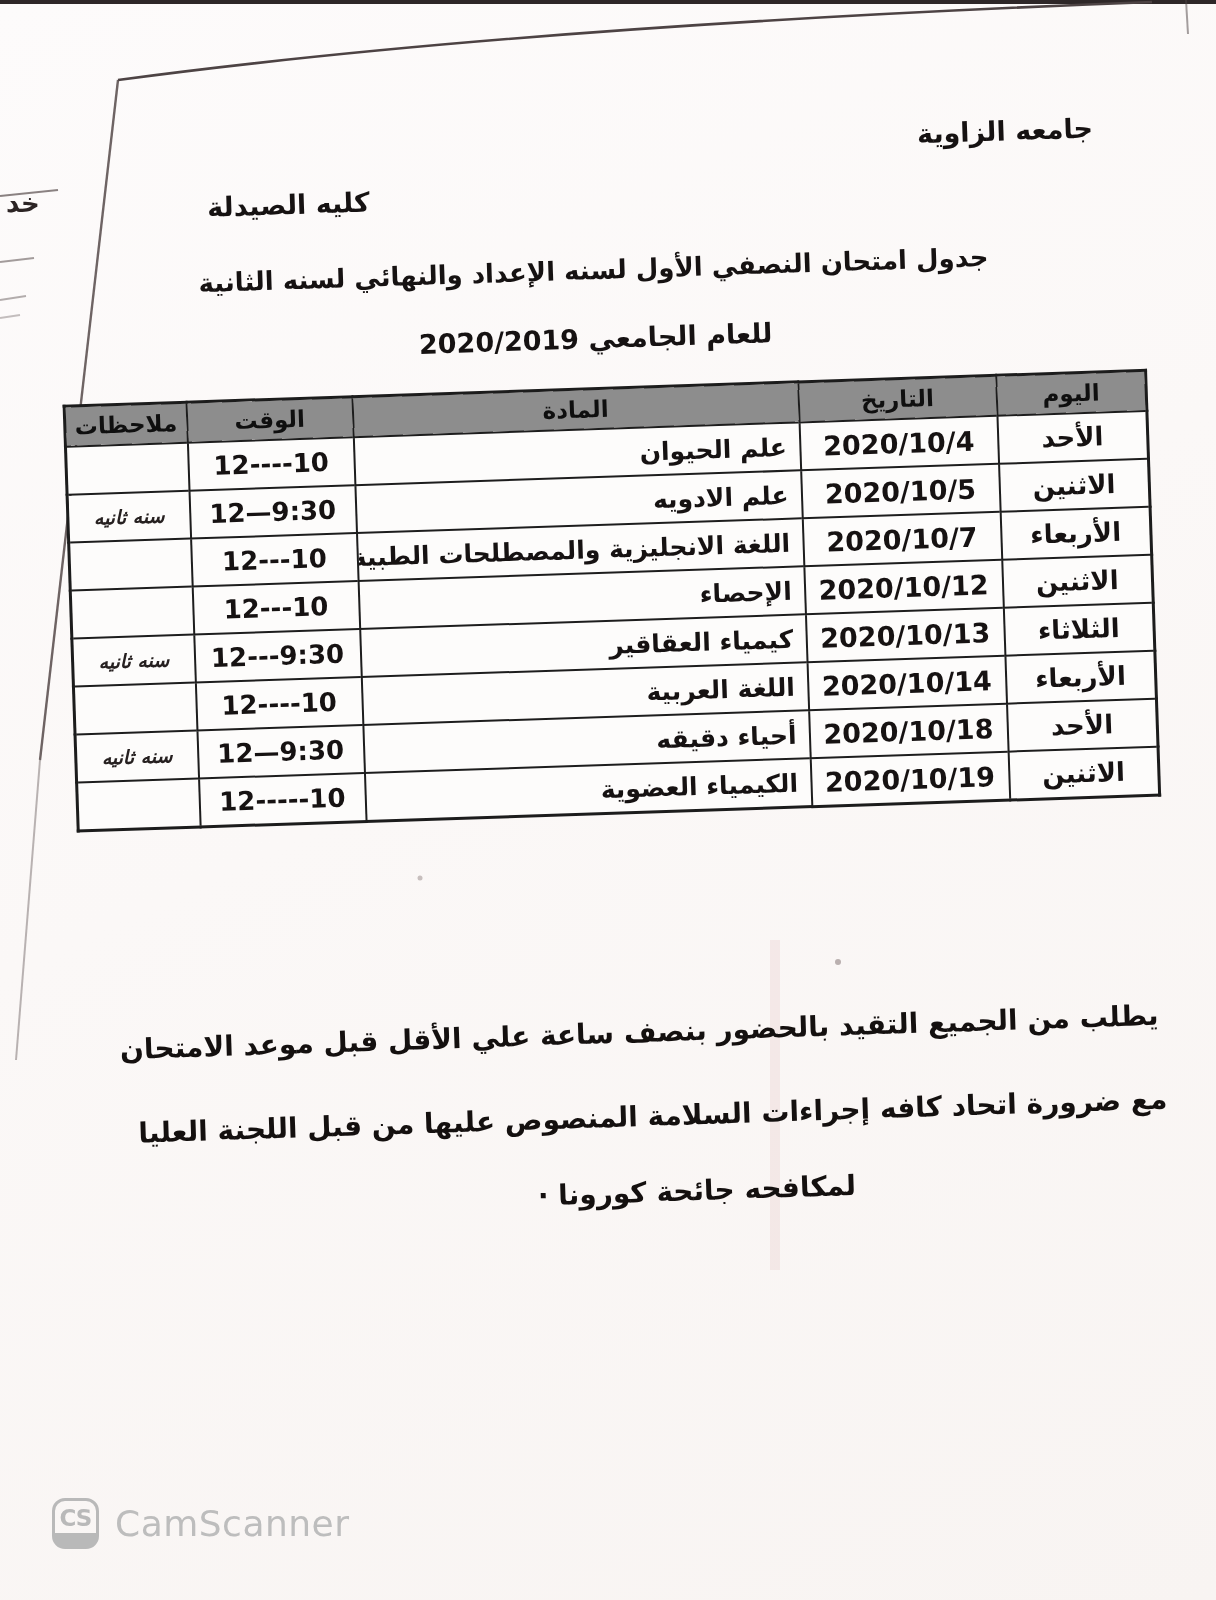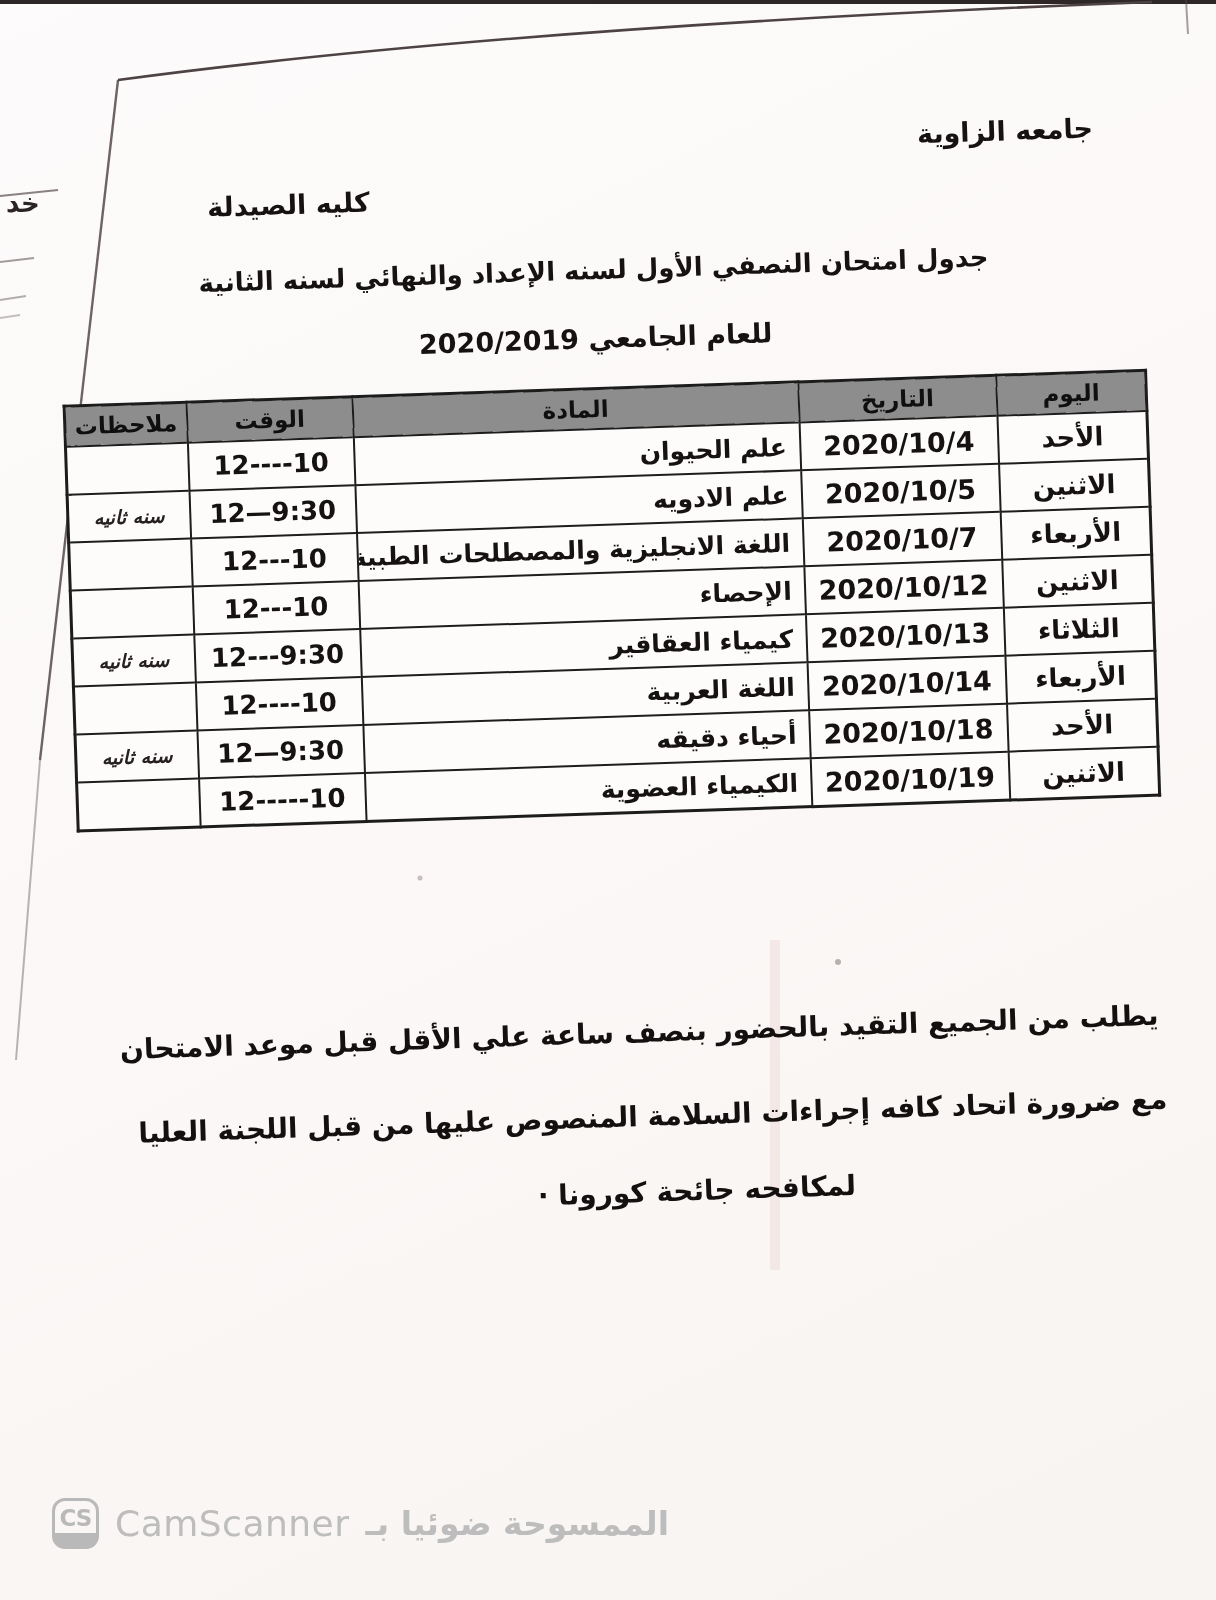--- a/index.html
+++ b/index.html
@@ -174,16 +174,15 @@
     <div class="note-line n2">مع ضرورة اتحاد كافه إجراءات السلامة المنصوص عليها من قبل اللجنة العليا</div>
     <div class="note-line n3">لمكافحه جائحة كورونا ·</div>
   </div>
 
   <div class="cs-footer">
     <div class="cs-logo">
       <span class="cs-logo-letters">CS</span>
       <div class="cs-logo-bar"></div>
     </div>
     <div class="cs-brand">CamScanner</div>
-    <div class="cs-ar">الممسوحة ضوئيا بـ</div>
   </div>
 
 </div>
 
 </body></html>

